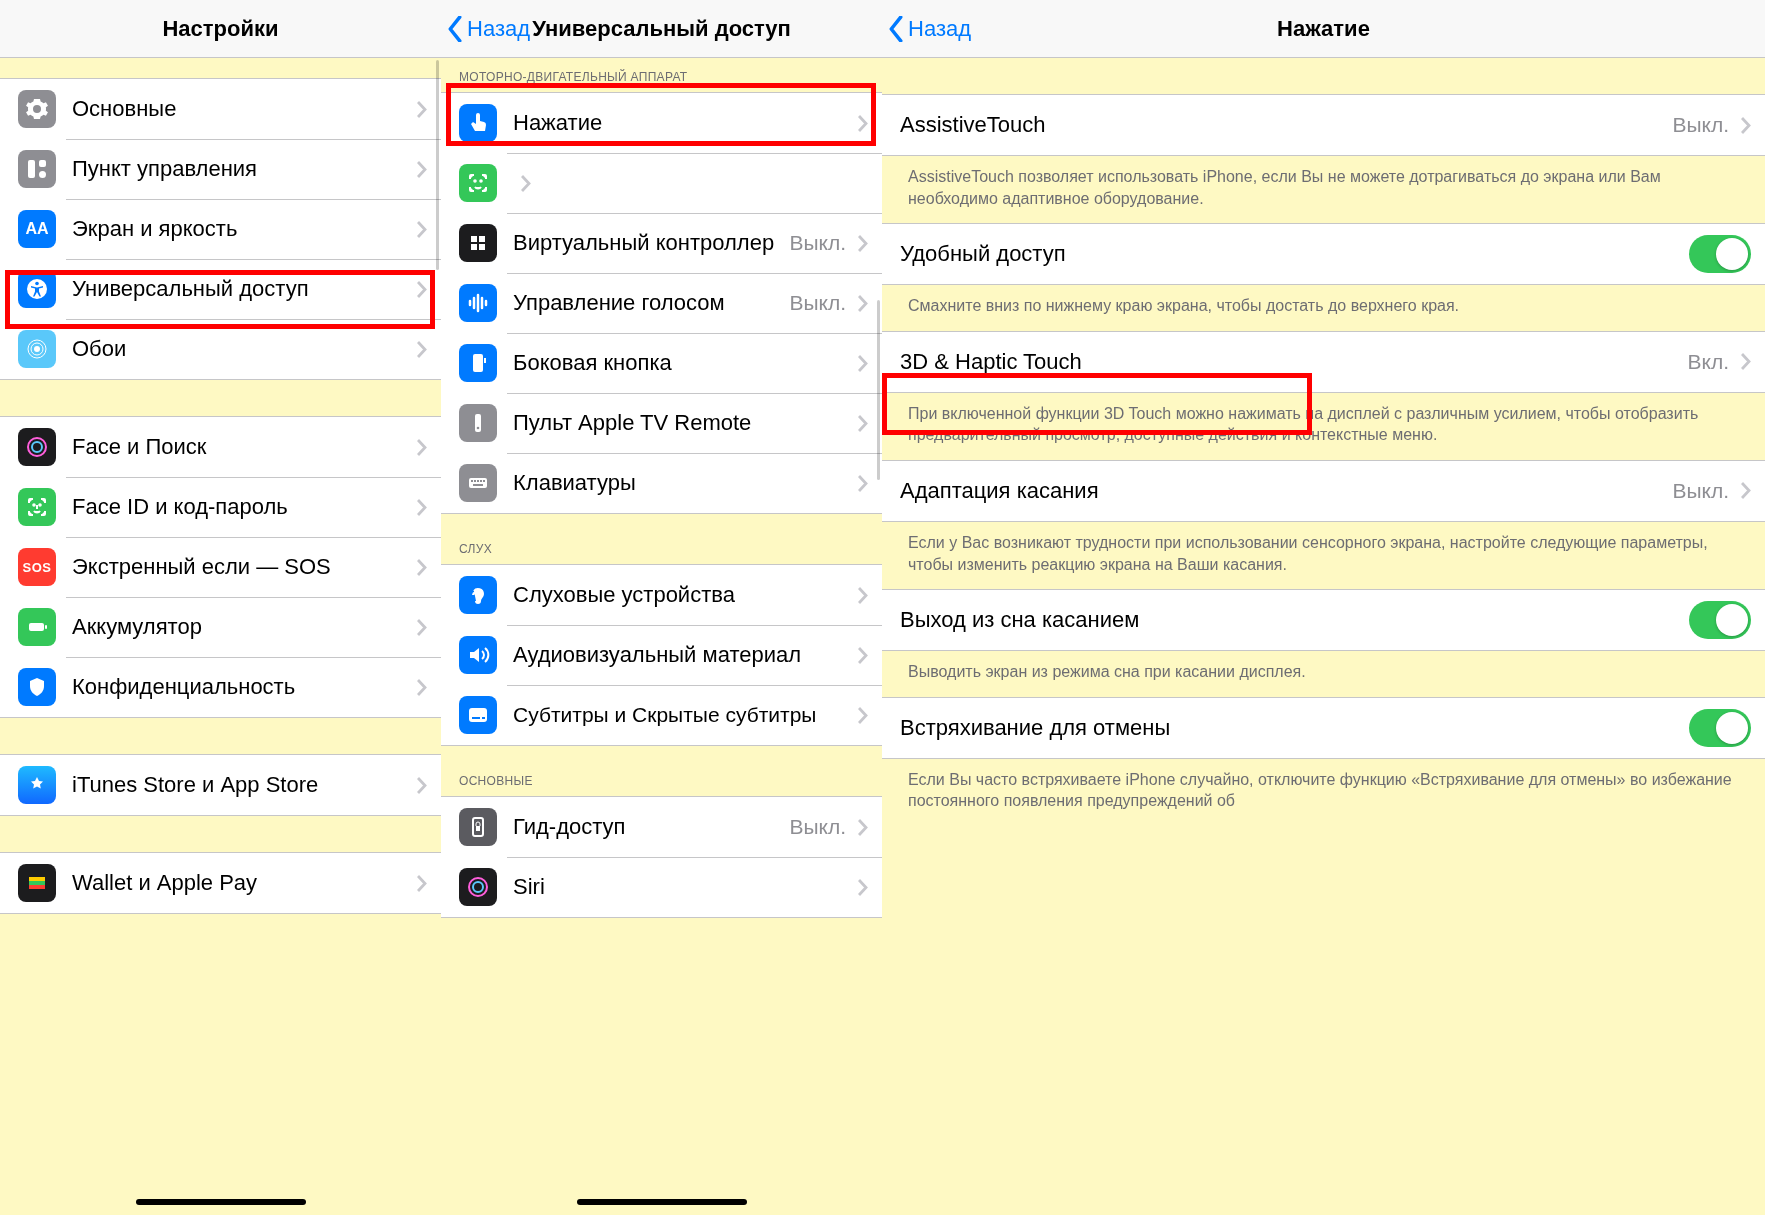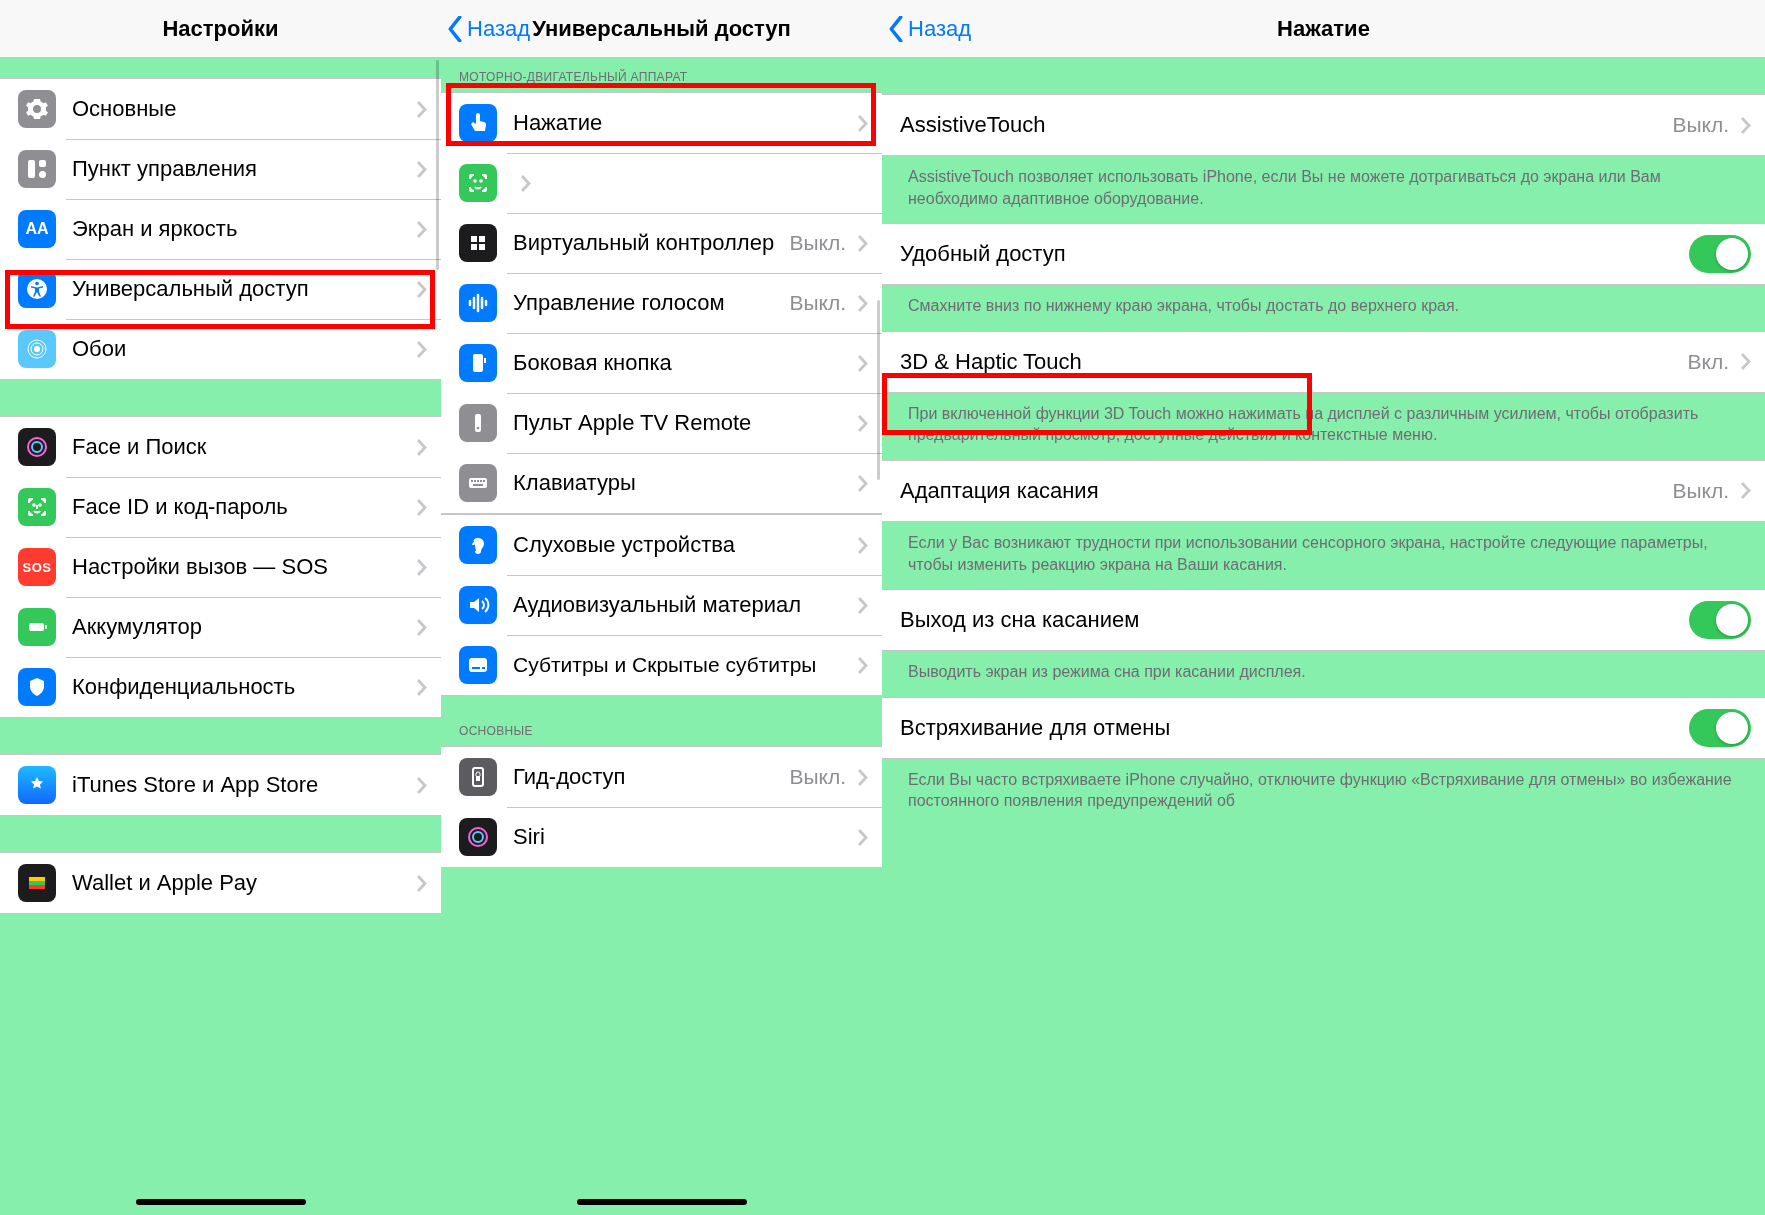--- a/index.html
+++ b/index.html
@@ -6,21 +6,21 @@
 body {
   font-family: -apple-system, "SF Pro Text", "Helvetica Neue", Helvetica, Arial, sans-serif;
   background: #f2f2f7;
   width: 1765px;
   height: 1215px;
   display: flex;
 }
 .pane {
   width: 441px;
   height: 100%;
-  background: #86efac;
+  background: #fef9c3;
   position: relative;
   overflow: hidden;
 }
 .pane2 { width: 441px; }
 .pane3 { width: 441px; flex: 1; }
 .nav-bar {
   height: 58px;
   background: #f8f8f8;
   display: flex;
   align-items: center;
@@ -259,21 +259,21 @@
             <path d="M12 10v3l-1 0M9 16s1 1.5 3 1.5 3-1.5 3-1.5"></path>
           </svg>
       </div>
       <div class="label">Face ID и код-пароль</div>
       <svg class="chevron" viewBox="0 0 10 17">
           <path d="M1 1l7 7.5L1 16"></path>
         </svg>
     </div>
     <div class="row">
       <div class="icon-wrap bg-sos">SOS</div>
-      <div class="label">Настройки вызов — SOS</div>
+      <div class="label">Экстренный если — SOS</div>
       <svg class="chevron" viewBox="0 0 10 17">
           <path d="M1 1l7 7.5L1 16"></path>
         </svg>
     </div>
     <div class="row">
       <div class="icon-wrap bg-green">
         <svg viewBox="0 0 24 24">
             <rect x="4" y="8" width="15" height="8" rx="2" fill="#fff"></rect>
             <rect x="20" y="10" width="2" height="4" rx="1" fill="#fff"></rect>
           </svg>
@@ -435,20 +435,21 @@
             </g>
           </svg>
       </div>
       <div class="label">Клавиатуры</div>
       <svg class="chevron" viewBox="0 0 10 17">
           <path d="M1 1l7 7.5L1 16"></path>
         </svg>
     </div>
   </div>
 
+  <div class="section-header" style="padding-top:28px;">СЛУХ</div>
   <div class="group">
     <div class="row">
       <div class="icon-wrap bg-blue">
         <svg viewBox="0 0 24 24">
             <path fill="#fff" d="M8 8a5 5 0 019 3c0 3-3 4-3 7a2 2 0 11-4 0M7 12a3 3 0 015-2" stroke="#fff" stroke-width="2"></path>
           </svg>
       </div>
       <div class="label">Слуховые устройства</div>
       <svg class="chevron" viewBox="0 0 10 17">
           <path d="M1 1l7 7.5L1 16"></path>

